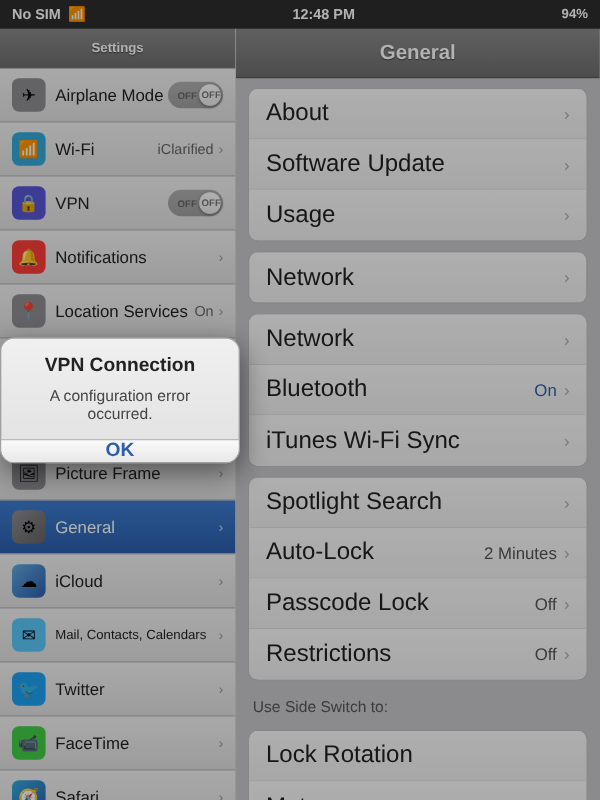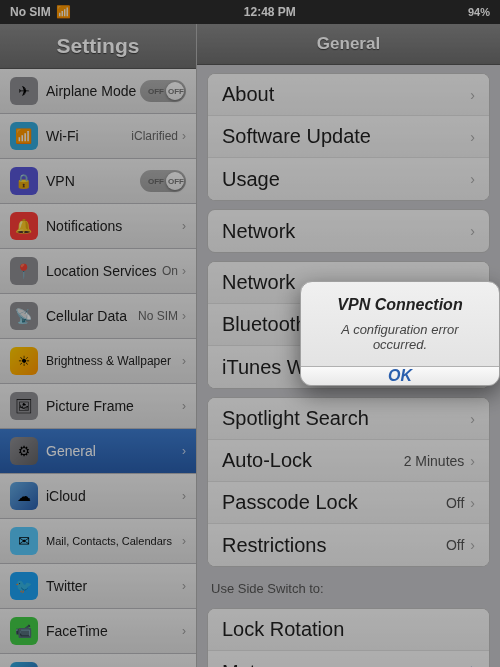--- a/index.html
+++ b/index.html
@@ -39,21 +39,21 @@
       background: #d4d4d8;
       border-right: 1px solid #b0b0b0;
       overflow-y: auto;
     }
 
     .sidebar-header {
       background: linear-gradient(to bottom, #8a8a8a, #6e6e6e);
       text-align: center;
       padding: 10px;
       color: white;
-      font-size: 21px;
+      font-size: 11px;
       font-weight: bold;
       text-shadow: 0 1px 1px rgba(0,0,0,0.5);
       border-bottom: 1px solid #555;
     }
 
     .sidebar-item {
       display: flex;
       align-items: center;
       padding: 8px 10px;
       border-bottom: 1px solid #b8b8bc;
@@ -198,23 +198,22 @@
       font-weight: 500;
     }
 
     
     .modal-overlay {
       position: absolute;
       top: 0; left: 0; right: 0; bottom: 0;
       background: rgba(0,0,0,0.3);
       display: flex;
       align-items: center;
-      justify-content: flex-end;
+      justify-content: flex-start;
       z-index: 100;
-      font-style: italic;
     }
 
     .modal {
       background: linear-gradient(to bottom, #f0f0f0, #e0e0e0);
       border-radius: 12px;
       width: 200px;
       overflow: hidden;
       border: 1px solid #a0a0a0;
       box-shadow: 0 8px 24px rgba(0,0,0,0.5);
     }

